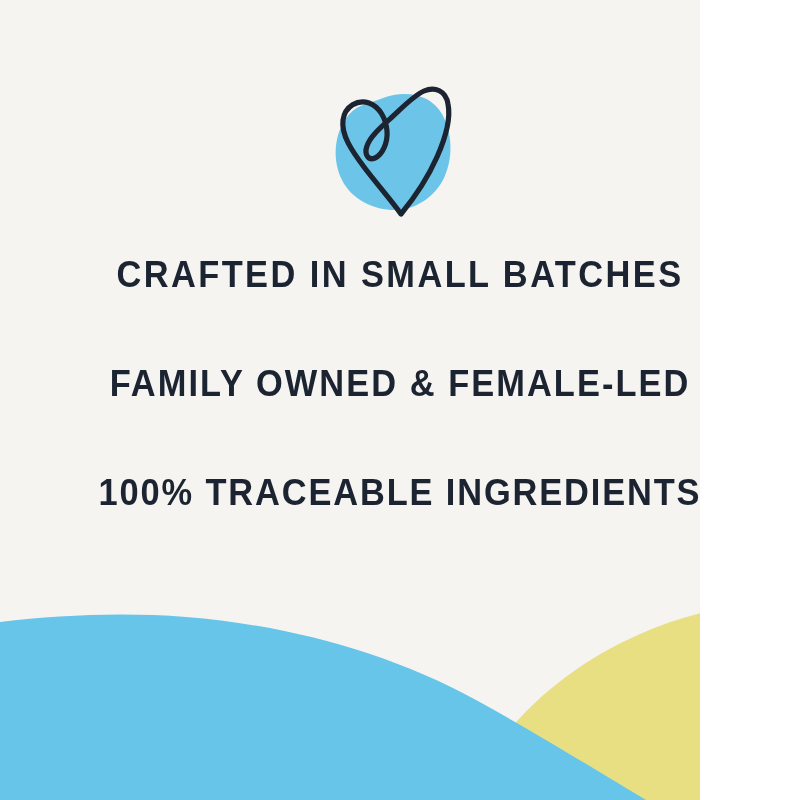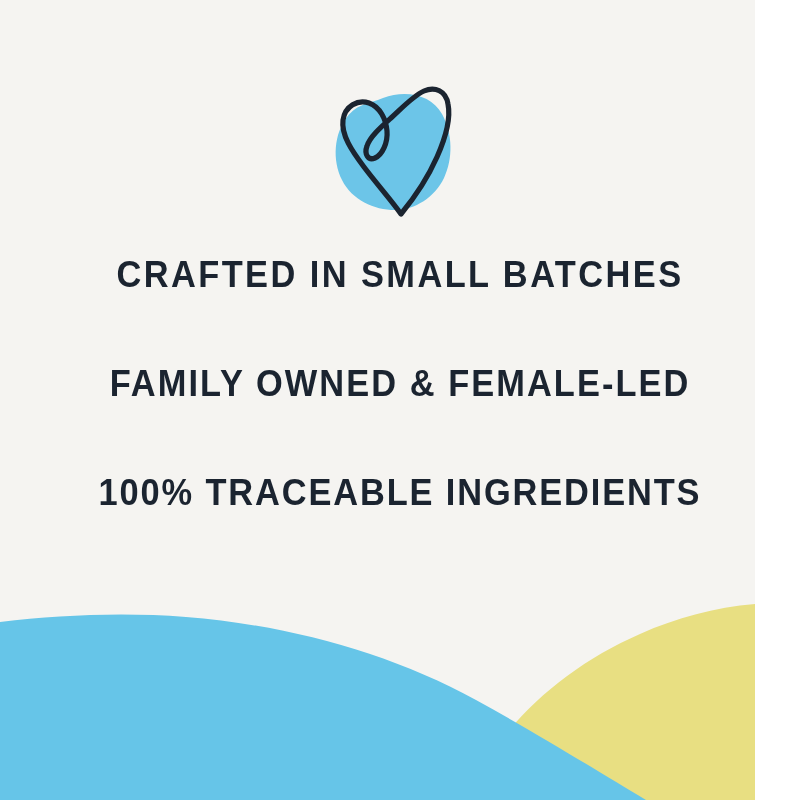--- a/index.html
+++ b/index.html
@@ -8,21 +8,21 @@
   }
   body {
     width: 800px;
     height: 800px;
     overflow: hidden;
     font-family: "Liberation Sans", sans-serif;
   }
 
   #brand-card {
     position: relative;
-    width: 755px;
+    width: 700px;
     height: 800px;
     background: #F5F4F1;
     overflow: hidden;
   }
 
   
   .waves-layer {
     position: absolute;
     left: 0;
     top: 0;

